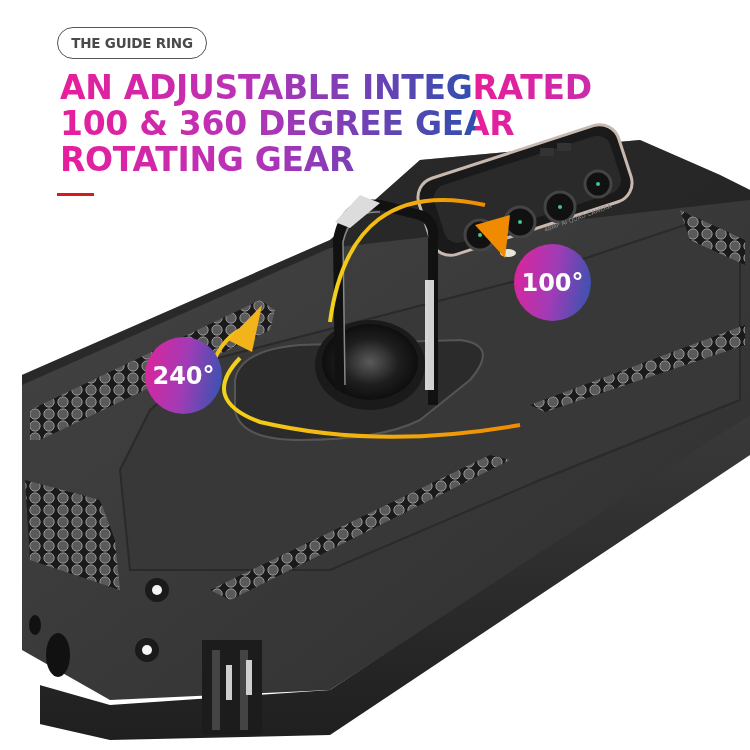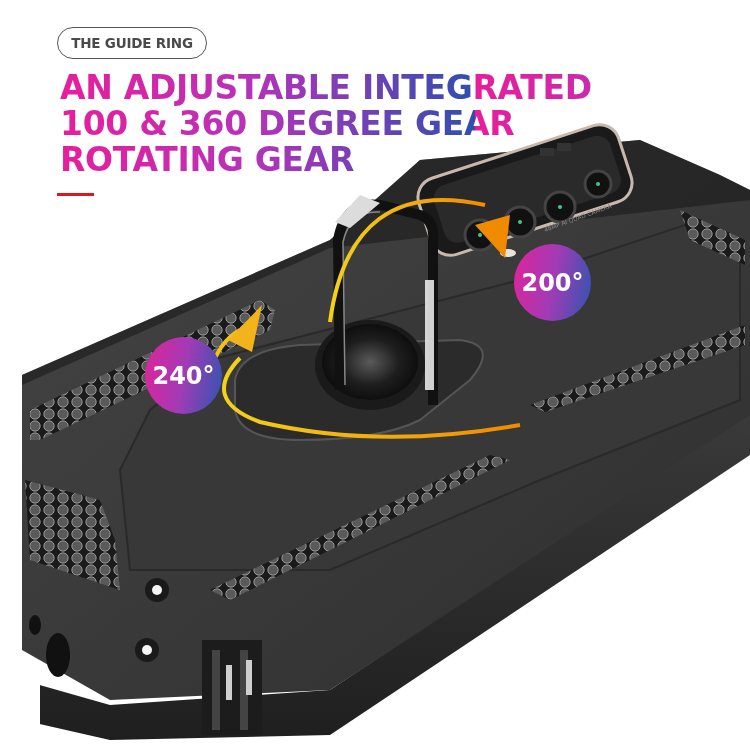--- a/index.html
+++ b/index.html
@@ -147,13 +147,13 @@
   <g>
     <rect x="202" y="640" width="60" height="95" fill="#1c1c1c"></rect>
     <rect x="212" y="650" width="8" height="80" fill="#444"></rect>
     <rect x="226" y="665" width="6" height="35" fill="#cfcfcf"></rect>
     <rect x="240" y="650" width="8" height="80" fill="#444"></rect>
     <rect x="246" y="660" width="6" height="35" fill="#cfcfcf"></rect>
   </g>
 </svg>
 
 <div class="badge badge-360">240°</div>
-<div class="badge badge-100">200°</div>
+<div class="badge badge-100">100°</div>
 
 </body></html>

